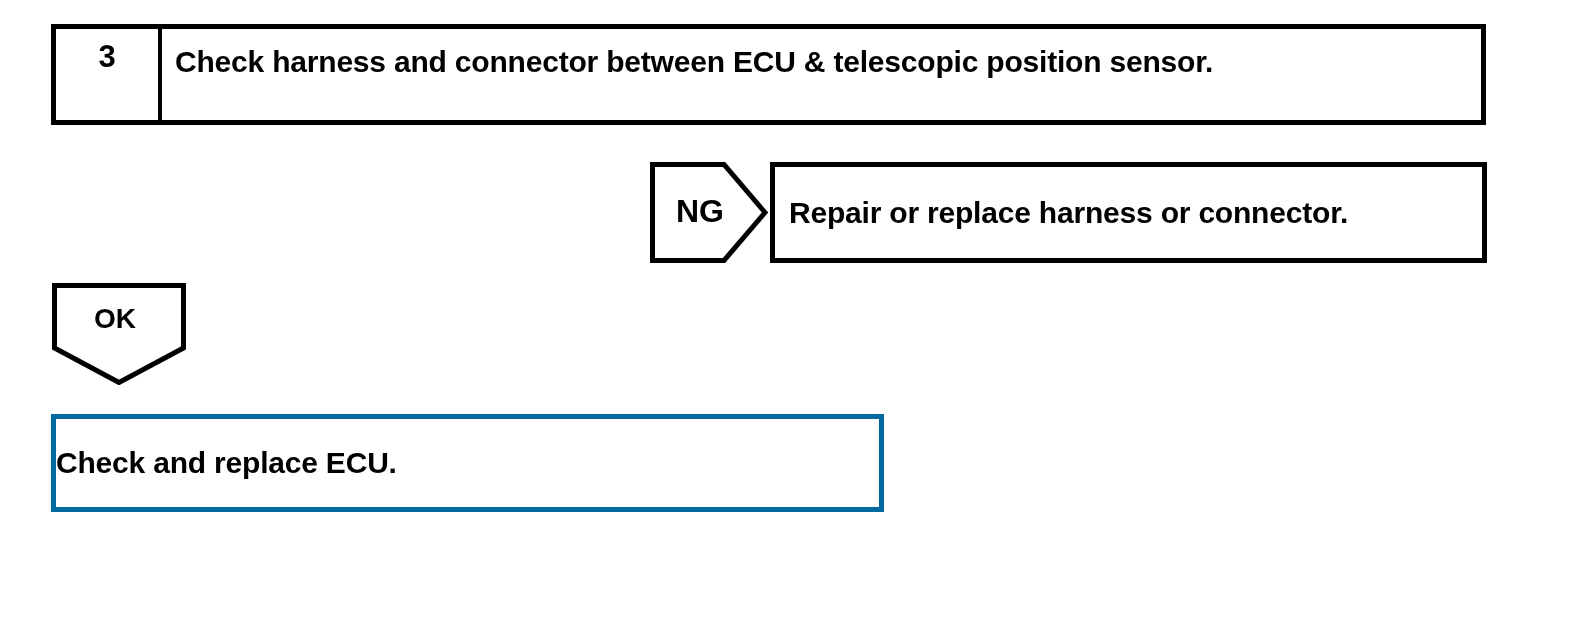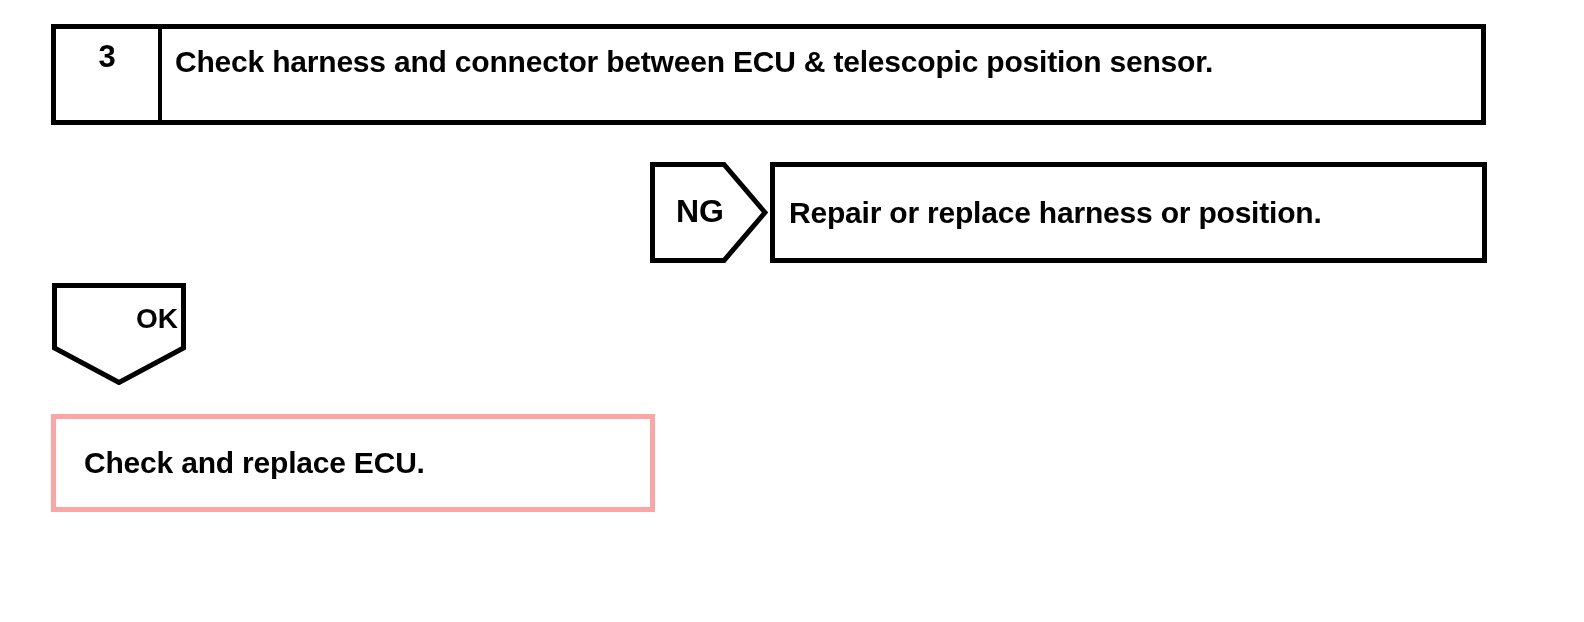--- a/index.html
+++ b/index.html
@@ -121,40 +121,39 @@
   .ok-arrow svg {
     display: block;
     width: 134px;
     height: 102px;
   }
   .ok-label {
     position: absolute;
     left: 52px;
     top: 305px;
     width: 126px;
-    text-align: right;
+    text-align: center;
     font-size: 28px;
     font-weight: bold;
     line-height: 1;
     letter-spacing: 0px;
   }
 
   
   .final-box {
     position: absolute;
     left: 51px;
     top: 414px;
-    width: 604px;
+    width: 833px;
     height: 98px;
-    border: 5px solid #fca5a5;
+    border: 5px solid #0369a1;
     box-sizing: border-box;
     background: #ffffff;
     display: flex;
     align-items: center;
-    padding-left: 28px;
   }
   .final-box-text {
     font-size: 30px;
     font-weight: bold;
     line-height: 1.05;
     letter-spacing: -0.2px;
     white-space: nowrap;
   }
 </style>
 </head>
@@ -172,21 +171,21 @@
   </div>
 
   <div class="ng-arrow">
     <svg viewBox="0 0 118 101" xmlns="http://www.w3.org/2000/svg">
       <polygon points="2.5,2.5 74,2.5 115,50.5 74,98.5 2.5,98.5" fill="#ffffff" stroke="#000000" stroke-width="5" stroke-linejoin="miter"></polygon>
     </svg>
   </div>
   <div class="ng-label">NG</div>
 
   <div class="ng-box">
-    <span class="ng-box-text">Repair or replace harness or position.</span>
+    <span class="ng-box-text">Repair or replace harness or connector.</span>
   </div>
 
   <div class="ok-arrow">
     <svg viewBox="0 0 134 102" xmlns="http://www.w3.org/2000/svg">
       <polygon points="2.5,2.5 131.5,2.5 131.5,65 67,99.5 2.5,65" fill="#ffffff" stroke="#000000" stroke-width="5" stroke-linejoin="miter"></polygon>
     </svg>
   </div>
   <div class="ok-label">OK</div>
 
   <div class="final-box">

